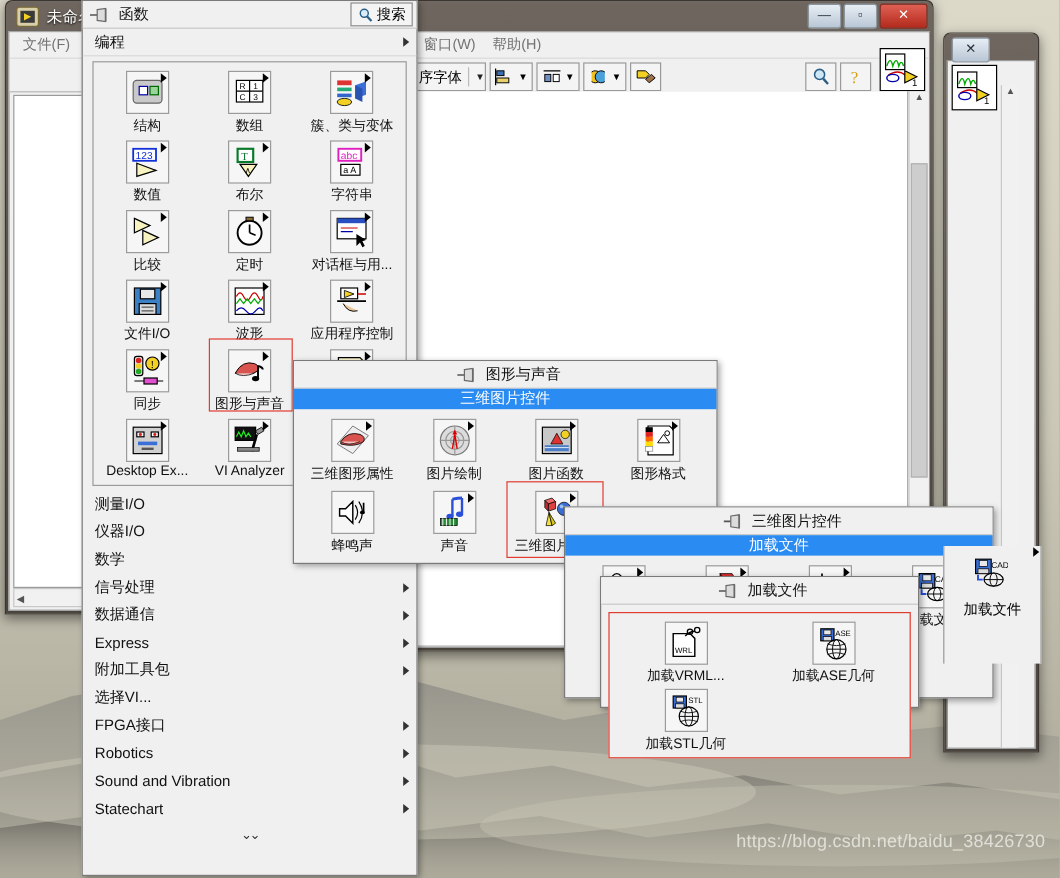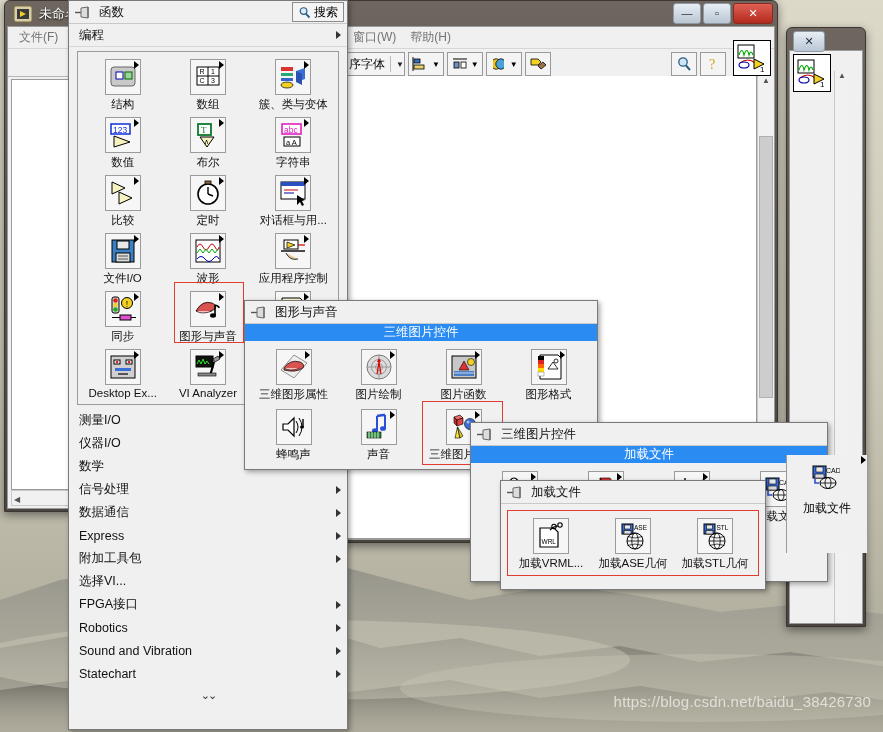--- a/index.html
+++ b/index.html
@@ -34,21 +34,21 @@
   .tb-ic{width:18px;height:16px;display:block;}
   .canvas{background:#fff;}
   .vsb{width:15px;background:#f1f1f1;border-left:1px solid #c8c8c8;position:relative;}
   .vsb .thumb{position:absolute;left:1px;right:1px;background:#cdcdcd;border:1px solid #b0b0b0;}
   .arrow-up,.arrow-dn{font-size:8px;text-align:center;color:#555;}
 
   
   .pal{position:absolute;background:#f0f0f0;border:1px solid #7a7a7a;
        box-shadow:2px 2px 5px rgba(0,0,0,.35);box-sizing:border-box;}
   .pal-head{height:22px;display:flex;align-items:center;border-bottom:1px solid #c9c9c9;
-       background:#f0f0f0;padding-left:6px;gap:8px;}
+       background:#f0f0f0;padding-left:6px;gap:8px;justify-content:center;}
   .pin{width:16px;height:13px;flex:0 0 auto;}
   .pal-title{font-size:12.5px;color:#111;}
   .pal-search{margin-left:auto;margin-right:3px;height:18px;border:1px solid #8c8c8c;background:#f4f4f4;
        display:flex;align-items:center;gap:3px;padding:0 5px;font-size:12px;}
   .blue-bar{background:#2a8bf2;color:#fff;text-align:center;font-size:12.5px;height:17px;line-height:17px;}
   .grid{display:grid;padding:5px 2px 4px 2px;}
   .cell{display:flex;flex-direction:column;align-items:center;justify-content:flex-start;
         padding:2px 0 1px 0;position:relative;}
   .cell .ibox{position:relative;width:34px;height:34px;border:1px solid #9b9b9b;background:#f6f6f6;
         display:flex;align-items:center;justify-content:center;overflow:hidden;}
@@ -736,21 +736,21 @@
   <div class="pal-head" style="border-bottom:1px solid #c9c9c9;">
     <svg class="pin" viewBox="0 0 16 13">
       <line x1="0" y1="6.5" x2="6" y2="6.5" stroke="#555" stroke-width="1.4"></line>
       <polygon points="6,2 13,1 13,12 6,11" fill="#dcdcdc" stroke="#6a6a6a" stroke-width="1"></polygon>
       <line x1="13" y1="1" x2="13" y2="12" stroke="#6a6a6a" stroke-width="1.4"></line>
     </svg>
     <span class="pal-title">加载文件</span>
   </div>
 
   <div class="box-frame" style="border:1px solid #e23b30;margin:6px 6px;">
-    <div class="grid" style="grid-template-columns:repeat(3,1fr);padding:5px 2px 3px 2px;">
+    <div class="grid" style="grid-template-columns:repeat(2,1fr);padding:5px 2px 3px 2px;">
 
       <div class="cell">
         <div class="ibox">
           <svg width="30" height="28" viewBox="0 0 30 28">
             <polygon points="4,6 18,6 22,10 22,25 4,25" fill="#fff" stroke="#000" stroke-width="1.2"></polygon>
             <text x="5.5" y="22" font-size="6.5" font-family="Liberation Sans">WRL</text>
             <path d="M14,8 q4,-4 8,-4" stroke="#000" fill="none" stroke-width="1.2"></path>
             <circle cx="18" cy="4.5" r="2.2" fill="none" stroke="#000" stroke-width="1.1"></circle>
             <circle cx="24" cy="3" r="2.2" fill="none" stroke="#000" stroke-width="1.1"></circle>
           </svg>

